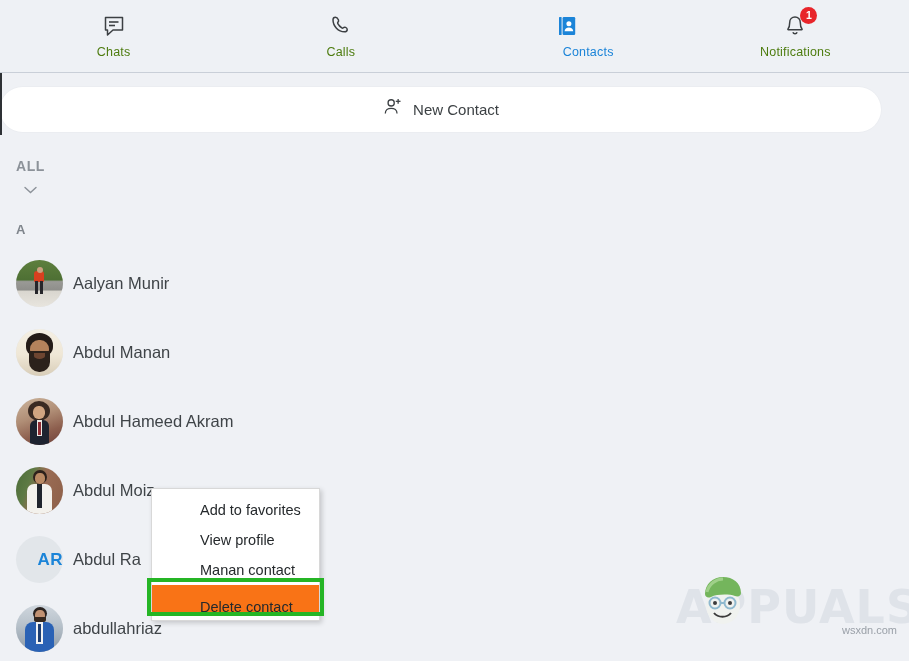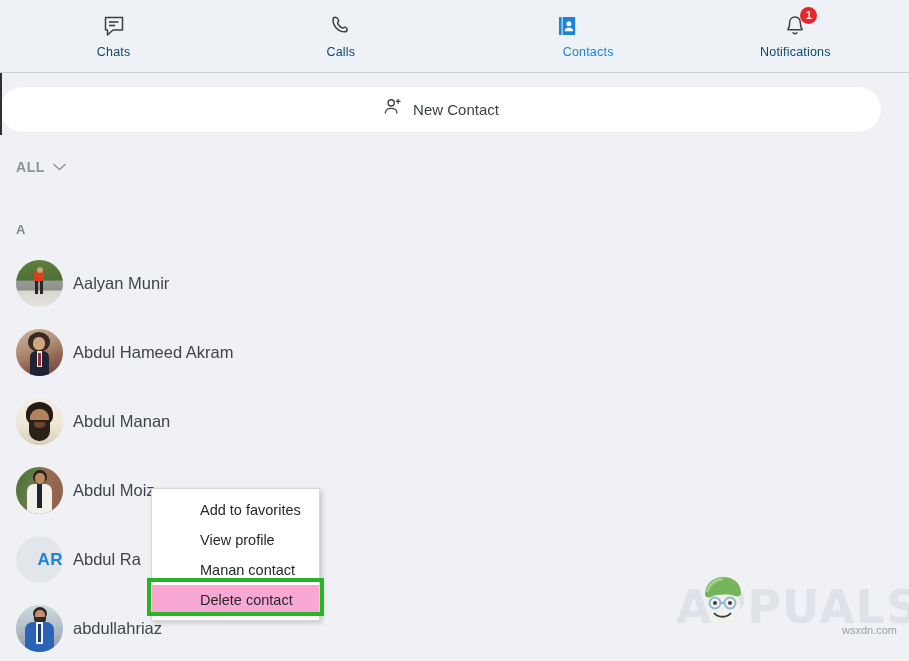--- a/index.html
+++ b/index.html
@@ -26,21 +26,21 @@
   .nav-item {
     flex:1 1 0;
     display:flex; flex-direction:column;
     align-items:center; justify-content:center;
     gap:6px;
     position:relative;
     cursor:default;
   }
   .nav-icon { position:relative; width:26px; height:26px;
     display:flex; align-items:center; justify-content:center; }
-  .nav-label { font-size:12.5px; color:#0c4a6e; letter-spacing:.2px; }
+  .nav-label { font-size:12.5px; color:#4d7c0f; letter-spacing:.2px; }
   .nav-item.active .nav-label { color:#1b84d8;margin-left:40px; }
 
   .badge {
     position:absolute; top:-6px; right:-9px;
     width:17px; height:17px; border-radius:50%;
     background:#e8252a; color:#fff;
     font-size:10.5px; font-weight:bold;
     display:flex; align-items:center; justify-content:center;
     line-height:1;
   }
@@ -58,20 +58,21 @@
     box-shadow:0 0 0 1px rgba(0,0,0,0.015);
     cursor:default;
   }
   .newcontact-label { font-size:15px; color:#3c4144; }
 
   
   .filter-row {
     position:absolute; left:16px; top:158px;
     display:flex; align-items:center; gap:7px;
     cursor:default;
+    flex-direction:column;
   }
   .filter-label {
     font-size:14px; font-weight:bold; color:#8c9299; letter-spacing:.6px;
   }
 
   
   .section-letter {
     position:absolute; left:16px; top:222px;
     font-size:13px; font-weight:bold; color:#7f858c;
   }
@@ -113,21 +114,21 @@
     padding:6px 0 5px 0;
     z-index:40;
   }
   .ctx-item {
     height:30px;
     display:flex; align-items:center;
     padding-left:48px;
     font-size:14.5px; color:#25292c;
     cursor:default;
   }
-  .ctx-item.selected { background:#f9a8d4; }
+  .ctx-item.selected { background:#f97316;align-items:flex-end; }
 
   .green-box {
     position:absolute; left:147px; top:578px;
     width:177px; height:38px;
     border:4px solid #25b525;
     z-index:50;
     pointer-events:none;
   }
 
   
@@ -243,42 +244,42 @@
           <i style="left:19px;top:21px;width:3px;height:13px;background:#26262b"></i>
           <i style="left:24px;top:21px;width:3px;height:13px;background:#26262b"></i>
         </div>
       </div>
       <span class="contact-name">Aalyan Munir</span>
     </div>
 
     <div class="contact-row">
       <div class="avatar">
         <div class="ph">
+          <i style="inset:0;background:linear-gradient(180deg,#f4efe4 0%,#efe7d6 55%,#d8cdb8 100%)"></i>
+          <i style="left:10px;top:4px;width:27px;height:24px;border-radius:50% 50% 42% 42%;background:#241b17"></i>
+          <i style="left:14px;top:11px;width:19px;height:20px;border-radius:45% 45% 50% 50%;background:#b4825c"></i>
+          <i style="left:13px;top:22px;width:21px;height:21px;border-radius:0 0 48% 48%;background:#2b211b"></i>
+          <i style="left:18px;top:24px;width:11px;height:6px;border-radius:0 0 50% 50%;background:#6d4531"></i>
+        </div>
+      </div>
+      <span class="contact-name">Abdul Manan</span>
+    </div>
+
+    <div class="contact-row">
+      <div class="avatar">
+        <div class="ph">
           <i style="inset:0;background:linear-gradient(160deg,#cdb59c 0%,#b08e76 40%,#8d5f4e 70%,#6d3f39 100%)"></i>
           <i style="left:12px;top:3px;width:22px;height:20px;border-radius:50%;background:#3a2a22"></i>
           <i style="left:17px;top:8px;width:12px;height:13px;border-radius:45%;background:#d2a581"></i>
           <i style="left:14px;top:22px;width:19px;height:25px;background:#1d2330;border-radius:6px 6px 0 0"></i>
           <i style="left:21px;top:22px;width:5px;height:16px;background:#ece9e4"></i>
           <i style="left:22px;top:24px;width:3px;height:13px;background:#8e2b33"></i>
         </div>
       </div>
       <span class="contact-name">Abdul Hameed Akram</span>
-    </div>
-
-    <div class="contact-row">
-      <div class="avatar">
-        <div class="ph">
-          <i style="inset:0;background:linear-gradient(180deg,#f4efe4 0%,#efe7d6 55%,#d8cdb8 100%)"></i>
-          <i style="left:10px;top:4px;width:27px;height:24px;border-radius:50% 50% 42% 42%;background:#241b17"></i>
-          <i style="left:14px;top:11px;width:19px;height:20px;border-radius:45% 45% 50% 50%;background:#b4825c"></i>
-          <i style="left:13px;top:22px;width:21px;height:21px;border-radius:0 0 48% 48%;background:#2b211b"></i>
-          <i style="left:18px;top:24px;width:11px;height:6px;border-radius:0 0 50% 50%;background:#6d4531"></i>
-        </div>
-      </div>
-      <span class="contact-name">Abdul Manan</span>
     </div>
 
     <div class="contact-row">
       <div class="avatar">
         <div class="ph">
           <i style="inset:0;background:linear-gradient(110deg,#4b6b38 0%,#5d7a44 28%,#9a6c54 50%,#8d5f48 100%)"></i>
           <i style="left:17px;top:3px;width:14px;height:14px;border-radius:50%;background:#2c211b"></i>
           <i style="left:19px;top:6px;width:10px;height:11px;border-radius:45%;background:#b98a64"></i>
           <i style="left:11px;top:17px;width:25px;height:30px;background:#f3f1ec;border-radius:7px 7px 0 0"></i>
           <i style="left:21px;top:17px;width:5px;height:24px;background:#20242c"></i>

